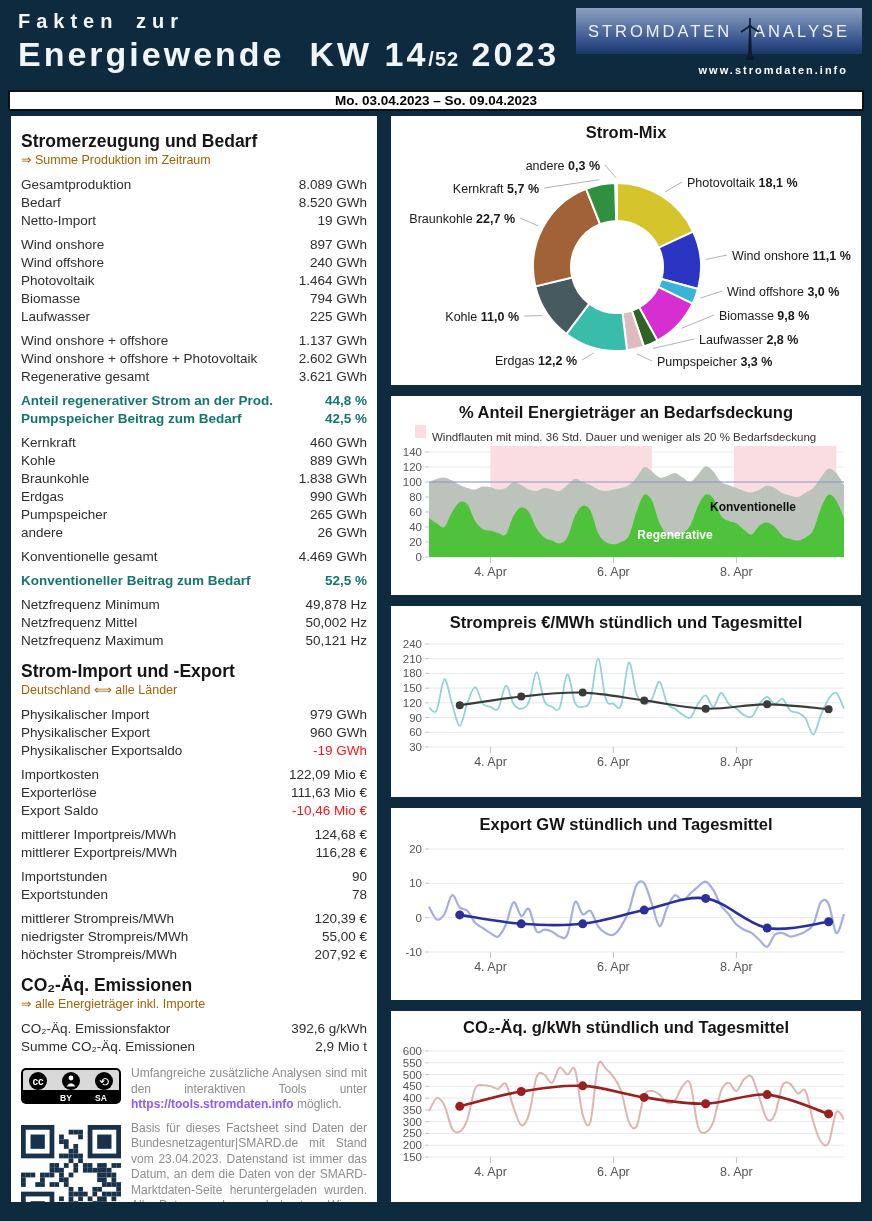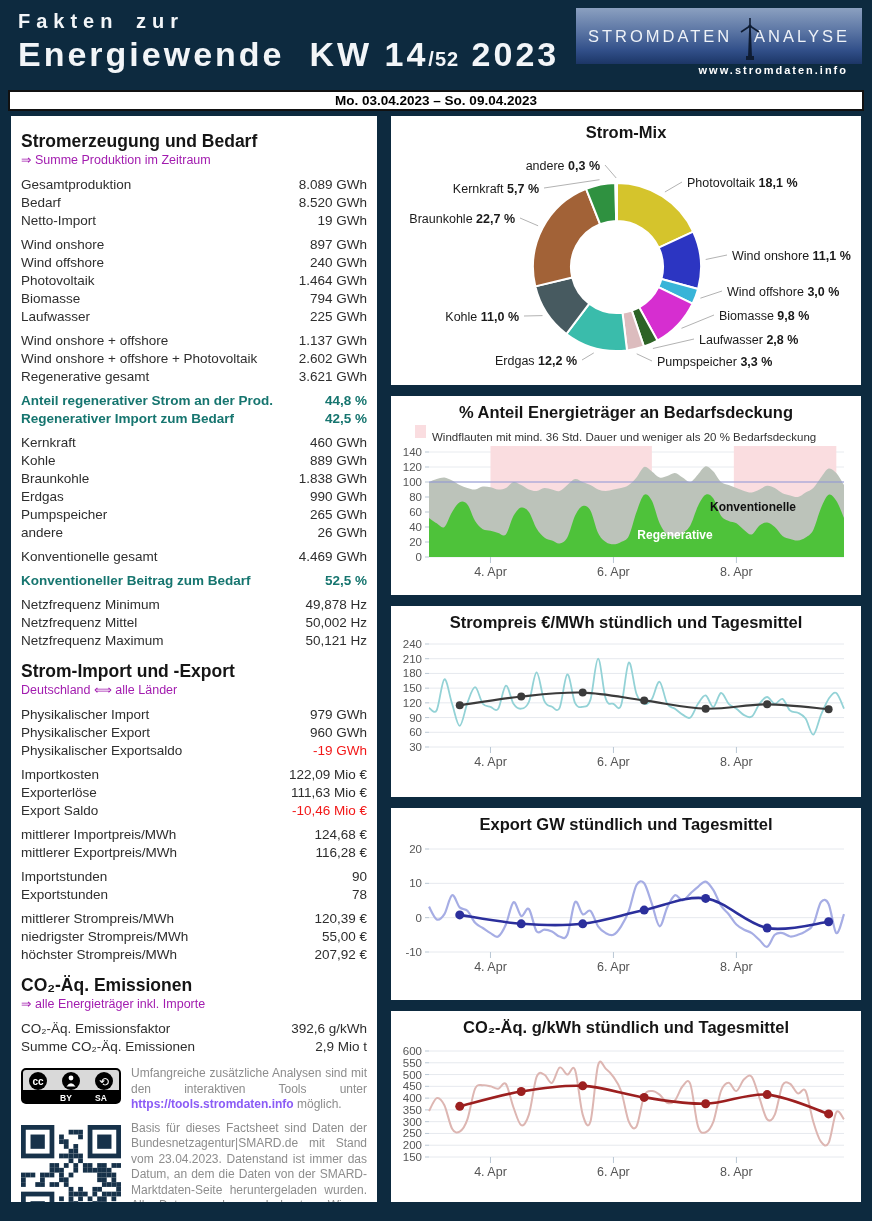--- a/index.html
+++ b/index.html
@@ -3,40 +3,40 @@
 <meta charset="utf-8">
 <style>
   html,body{margin:0;padding:0;background:#0d2a3f;}
   .page{width:872px;height:1221px;background:#0d2a3f;position:relative;
         font-family:"Liberation Sans",sans-serif;overflow:hidden;}
   
   header{height:88px;position:relative;color:#f2f5f8;}
   .pretitle{font-size:20px;font-weight:bold;letter-spacing:6px;word-spacing:6px;padding:10px 0 0 18px;}
   .maintitle{font-size:34px;font-weight:bold;letter-spacing:3px;padding:2px 0 0 18px;white-space:nowrap;}
   .maintitle .frac{font-size:20px;letter-spacing:1px;}
-  .logo{position:absolute;top:8px;right:10px;width:286px;height:56px;
+  .logo{position:absolute;top:8px;right:10px;width:286px;height:46px;
         background:linear-gradient(180deg,#8ba0c0 0%,#5d77a5 40%,#32508a 75%,#1c3666 100%);
         display:flex;align-items:center;justify-content:space-between;padding:0 12px;box-sizing:border-box;}
   .logo span{color:#eef2f8;font-size:16.5px;letter-spacing:3px;}
   .logo svg{position:absolute;left:54%;top:4px;}
   .logo-url{position:absolute;top:64px;right:24px;color:#fff;font-weight:bold;font-size:11px;letter-spacing:2px;}
   
   .datebar{margin:2px 8px 0 8px;height:17px;background:#fff;border:2px solid #111;
            text-align:center;font-size:13.5px;font-weight:bold;color:#000;line-height:17px;}
   
   .content{display:flex;gap:8px;padding:2px 8px 0 8px;}
   .left-panel{width:372px;height:1092px;background:#fff;border:3px solid #0d2a3f;
               box-sizing:border-box;padding:4px 10px 0 10px;overflow:hidden;}
   .right-col{flex:1;display:flex;flex-direction:column;gap:5px;}
   .panel{background:#fff;border:3px solid #0d2a3f;box-sizing:border-box;overflow:hidden;}
   .p-mix{height:275px}.p-area{height:205px}.p-preis{height:197px}.p-export{height:198px}.p-co2{height:197px}
   .ptitle{text-align:center;font-weight:bold;font-size:16.5px;color:#151515;margin-top:6px;line-height:20px;}
   
   .sec h2{font-size:17.5px;font-weight:bold;color:#151515;margin:10px 0 0 0;line-height:22px;}
-  .sec .sub{font-size:12.5px;color:#a21caf;line-height:16px;margin-bottom:8px;}
+  .sec .sub{font-size:12.5px;color:#a16207;line-height:16px;margin-bottom:8px;}
   .grp{margin-bottom:6px;}
   .row{display:flex;justify-content:space-between;font-size:13.5px;color:#2e2e2e;line-height:18px;}
   .row.accent{color:#16756f;font-weight:bold;}
   .val.neg{color:#f21818;}
   
   .info{margin-top:10px;font-size:12px;color:#8d8d8d;text-align:justify;line-height:15.5px;}
   .cc-badge{float:left;margin:2px 10px 4px 0;}
   .qr{float:left;margin:4px 10px 2px 0;}
   .info p{margin:0 0 8px 0;}
   .info b{color:#8b5cf6;}
@@ -131,21 +131,21 @@
                 <span class="lbl">Regenerative gesamt</span>
                 <span class="val">3.621 GWh</span>
               </div>
             </div>
             <div class="grp">
               <div class="row accent">
                 <span class="lbl">Anteil regenerativer Strom an der Prod.</span>
                 <span class="val">44,8 %</span>
               </div>
               <div class="row accent">
-                <span class="lbl">Regenerativer Import zum Bedarf</span>
+                <span class="lbl">Pumpspeicher Beitrag zum Bedarf</span>
                 <span class="val">42,5 %</span>
               </div>
             </div>
             <div class="grp">
               <div class="row">
                 <span class="lbl">Kernkraft</span>
                 <span class="val">460 GWh</span>
               </div>
               <div class="row">
                 <span class="lbl">Kohle</span>

